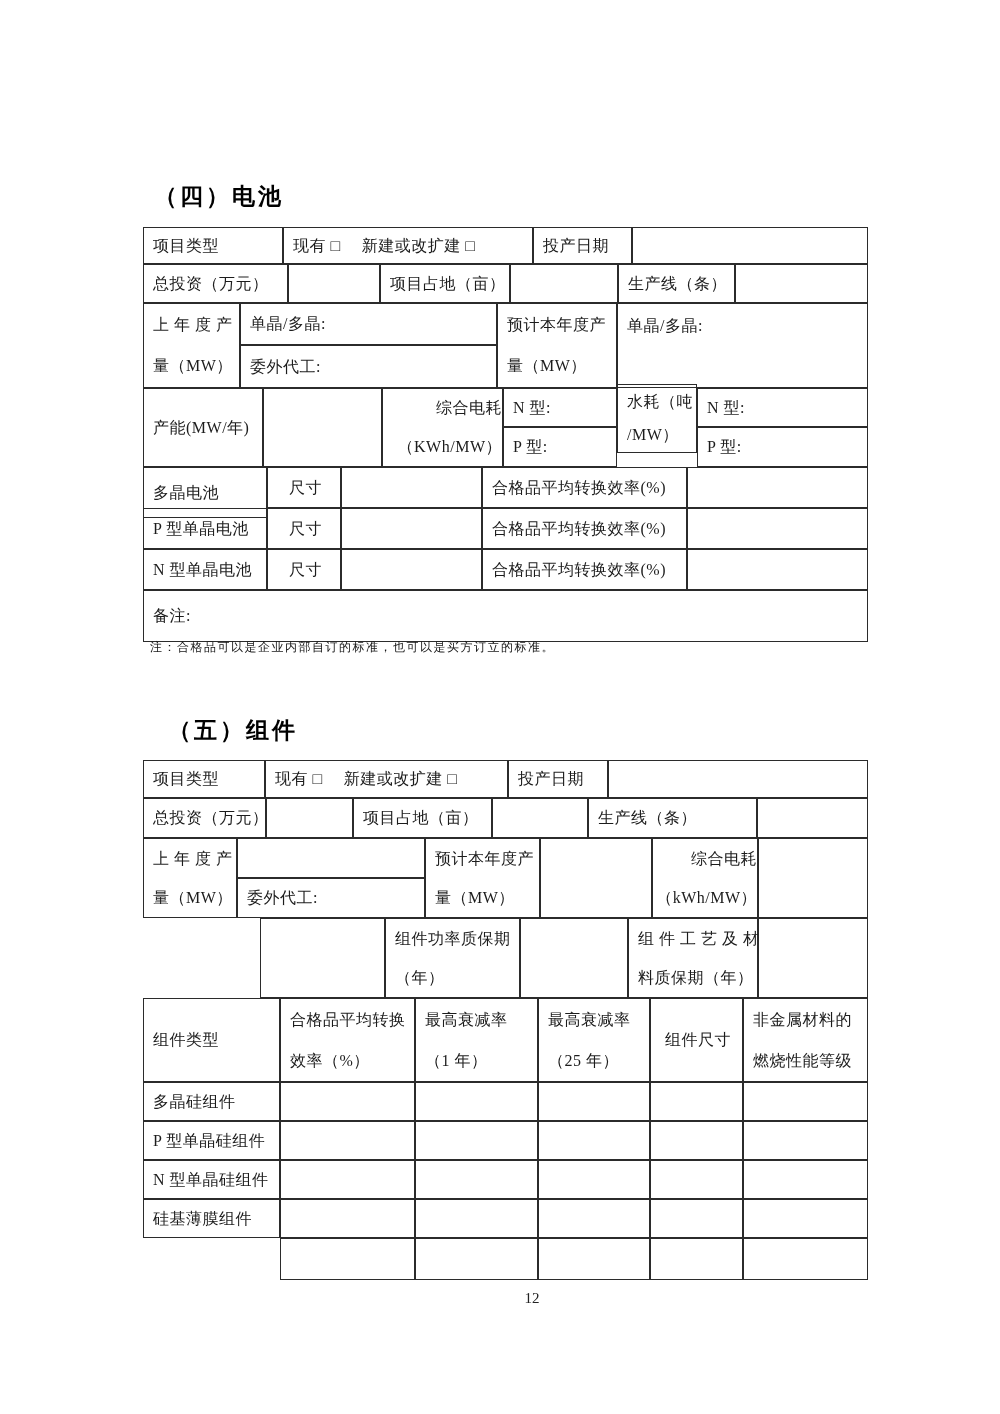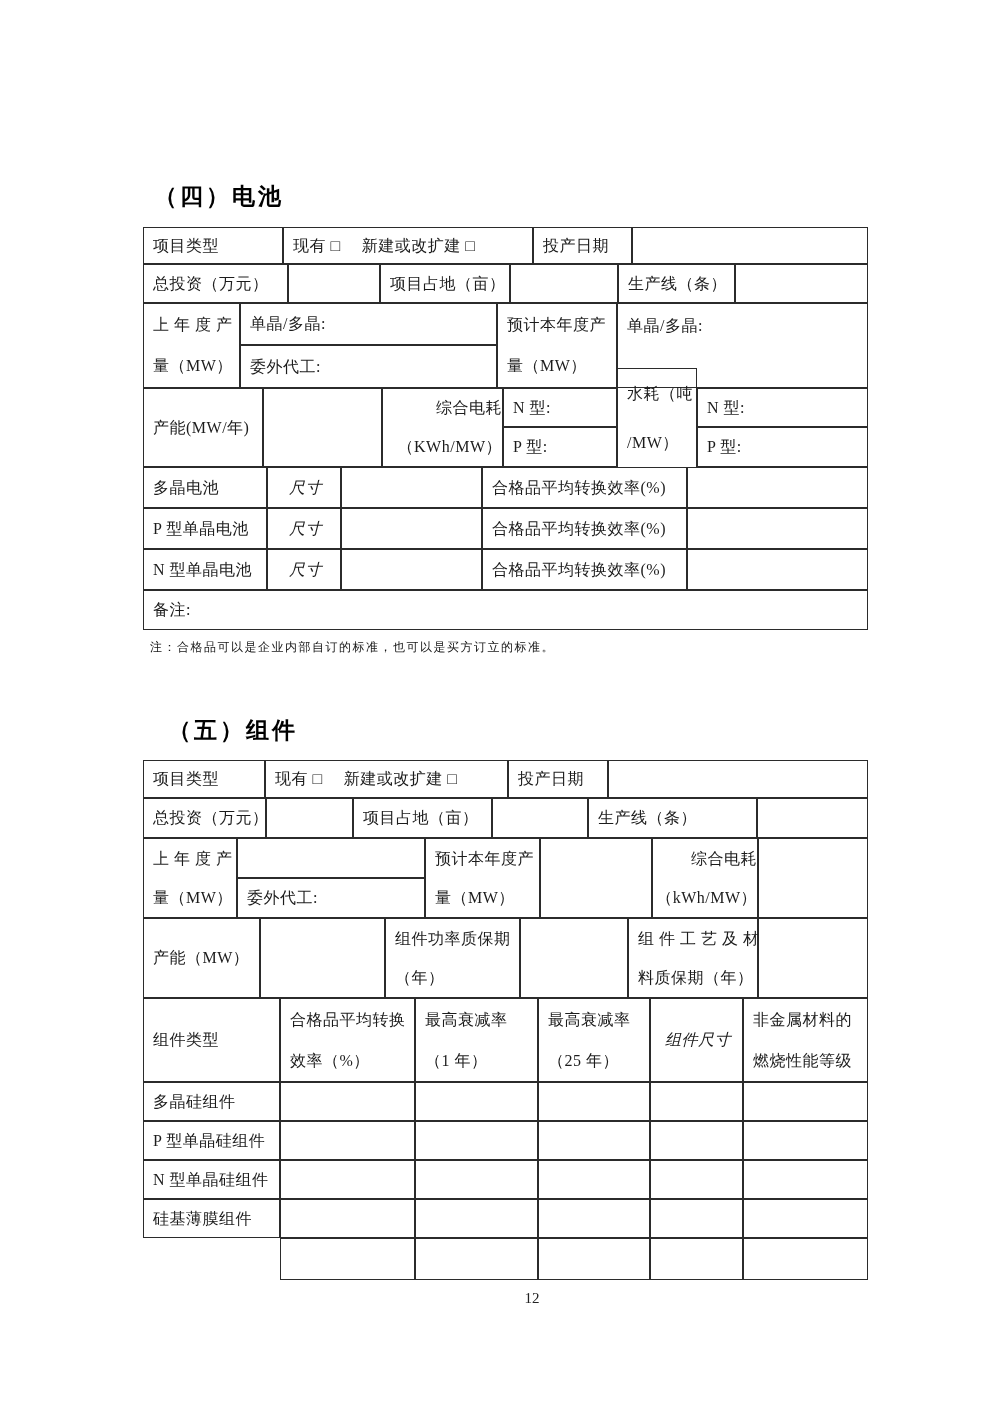--- a/index.html
+++ b/index.html
@@ -9,21 +9,21 @@
   }
   .title{
     position:absolute;font-family:"Liberation Sans","DejaVu Sans",sans-serif;
     font-weight:700;font-size:23px;letter-spacing:3px;color:#000;
   }
   .cell{
     position:absolute;box-sizing:border-box;border:1.5px solid #2b2b2b;
     display:flex;align-items:center;padding-left:9px;
     font-size:16px;letter-spacing:.5px;line-height:1.25;white-space:pre;
   }
-  .cc{justify-content:center;padding-left:3px;font-style:italic;}
+  .cc{justify-content:center;padding-left:3px;}
   .two{flex-direction:column;align-items:flex-start;justify-content:space-around;}
   .twoc{flex-direction:column;align-items:flex-end;justify-content:space-around;padding-left:4px;}
   .topalign{align-items:flex-start;padding-top:12px;}
   .note{position:absolute;font-size:12px;letter-spacing:1.5px;color:#161616;}
   .pagenum{position:absolute;left:0;width:1000px;text-align:center;font-size:15px;color:#222;}
 </style>
 </head>
 <body>
 
 <div class="page">
@@ -55,46 +55,46 @@
   <div class="cell topalign" style="left:617px;top:303px;width:251px;height:85px">单晶/多晶:</div>
 
   <div class="cell" style="left:143px;top:388px;width:120px;height:79px">产能(MW/年)</div>
   <div class="cell" style="left:263px;top:388px;width:119px;height:79px"></div>
   <div class="cell twoc" style="left:382px;top:388px;width:121px;height:79px">
     <span>综合电耗</span>
     <span>（KWh/MW）</span>
   </div>
   <div class="cell" style="left:503px;top:388px;width:114px;height:39px">N 型:</div>
   <div class="cell" style="left:503px;top:427px;width:114px;height:40px">P 型:</div>
-  <div class="cell two" style="left:617px;top:368px;width:80px;height:100px">
+  <div class="cell two" style="left:617px;top:384px;width:80px;height:69px">
     <span>水耗（吨</span>
     <span>/MW）</span>
   </div>
   <div class="cell" style="left:697px;top:388px;width:171px;height:39px">N 型:</div>
   <div class="cell" style="left:697px;top:427px;width:171px;height:40px">P 型:</div>
 
-  <div class="cell" style="left:143px;top:467px;width:124px;height:41px">多晶电池</div>
+  <div class="cell" style="left:143px;top:467px;width:124px;height:51px">多晶电池</div>
   <div class="cell cc" style="left:267px;top:467px;width:74px;height:41px">尺寸</div>
   <div class="cell" style="left:341px;top:467px;width:141px;height:41px"></div>
   <div class="cell" style="left:482px;top:467px;width:205px;height:41px">合格品平均转换效率(%)</div>
   <div class="cell" style="left:687px;top:467px;width:181px;height:41px"></div>
 
   <div class="cell" style="left:143px;top:508px;width:124px;height:41px">P 型单晶电池</div>
   <div class="cell cc" style="left:267px;top:508px;width:74px;height:41px">尺寸</div>
   <div class="cell" style="left:341px;top:508px;width:141px;height:41px"></div>
   <div class="cell" style="left:482px;top:508px;width:205px;height:41px">合格品平均转换效率(%)</div>
   <div class="cell" style="left:687px;top:508px;width:181px;height:41px"></div>
 
   <div class="cell" style="left:143px;top:549px;width:124px;height:41px">N 型单晶电池</div>
   <div class="cell cc" style="left:267px;top:549px;width:74px;height:41px">尺寸</div>
   <div class="cell" style="left:341px;top:549px;width:141px;height:41px"></div>
   <div class="cell" style="left:482px;top:549px;width:205px;height:41px">合格品平均转换效率(%)</div>
   <div class="cell" style="left:687px;top:549px;width:181px;height:41px"></div>
 
-  <div class="cell" style="left:143px;top:590px;width:725px;height:40px">备注:</div>
+  <div class="cell" style="left:143px;top:590px;width:725px;height:52px">备注:</div>
 
   <div class="note" style="left:150px;top:639px;">注：合格品可以是企业内部自订的标准，也可以是买方订立的标准。</div>
 
   <div class="title" style="left:168px;top:715px;">（五）组件</div>
 
   <div class="cell" style="left:143px;top:760px;width:122px;height:38px">项目类型</div>
   <div class="cell" style="left:265px;top:760px;width:243px;height:38px">现有 □　 新建或改扩建 □</div>
   <div class="cell" style="left:508px;top:760px;width:100px;height:38px">投产日期</div>
   <div class="cell" style="left:608px;top:760px;width:260px;height:38px"></div>
 
@@ -115,21 +115,20 @@
     <span>预计本年度产</span>
     <span>量（MW）</span>
   </div>
   <div class="cell" style="left:540px;top:838px;width:112px;height:80px"></div>
   <div class="cell twoc" style="left:652px;top:838px;width:106px;height:80px">
     <span>综合电耗</span>
     <span>（kWh/MW）</span>
   </div>
   <div class="cell" style="left:758px;top:838px;width:110px;height:80px"></div>
 
-  <div class="cell" style="left:143px;top:918px;width:117px;height:80px">产能（MW）</div>
   <div class="cell" style="left:260px;top:918px;width:125px;height:80px"></div>
   <div class="cell two" style="left:385px;top:918px;width:135px;height:80px">
     <span>组件功率质保期</span>
     <span>（年）</span>
   </div>
   <div class="cell" style="left:520px;top:918px;width:108px;height:80px"></div>
   <div class="cell two" style="left:628px;top:918px;width:130px;height:80px">
     <span>组 件 工 艺 及 材</span>
     <span>料质保期（年）</span>
   </div>

